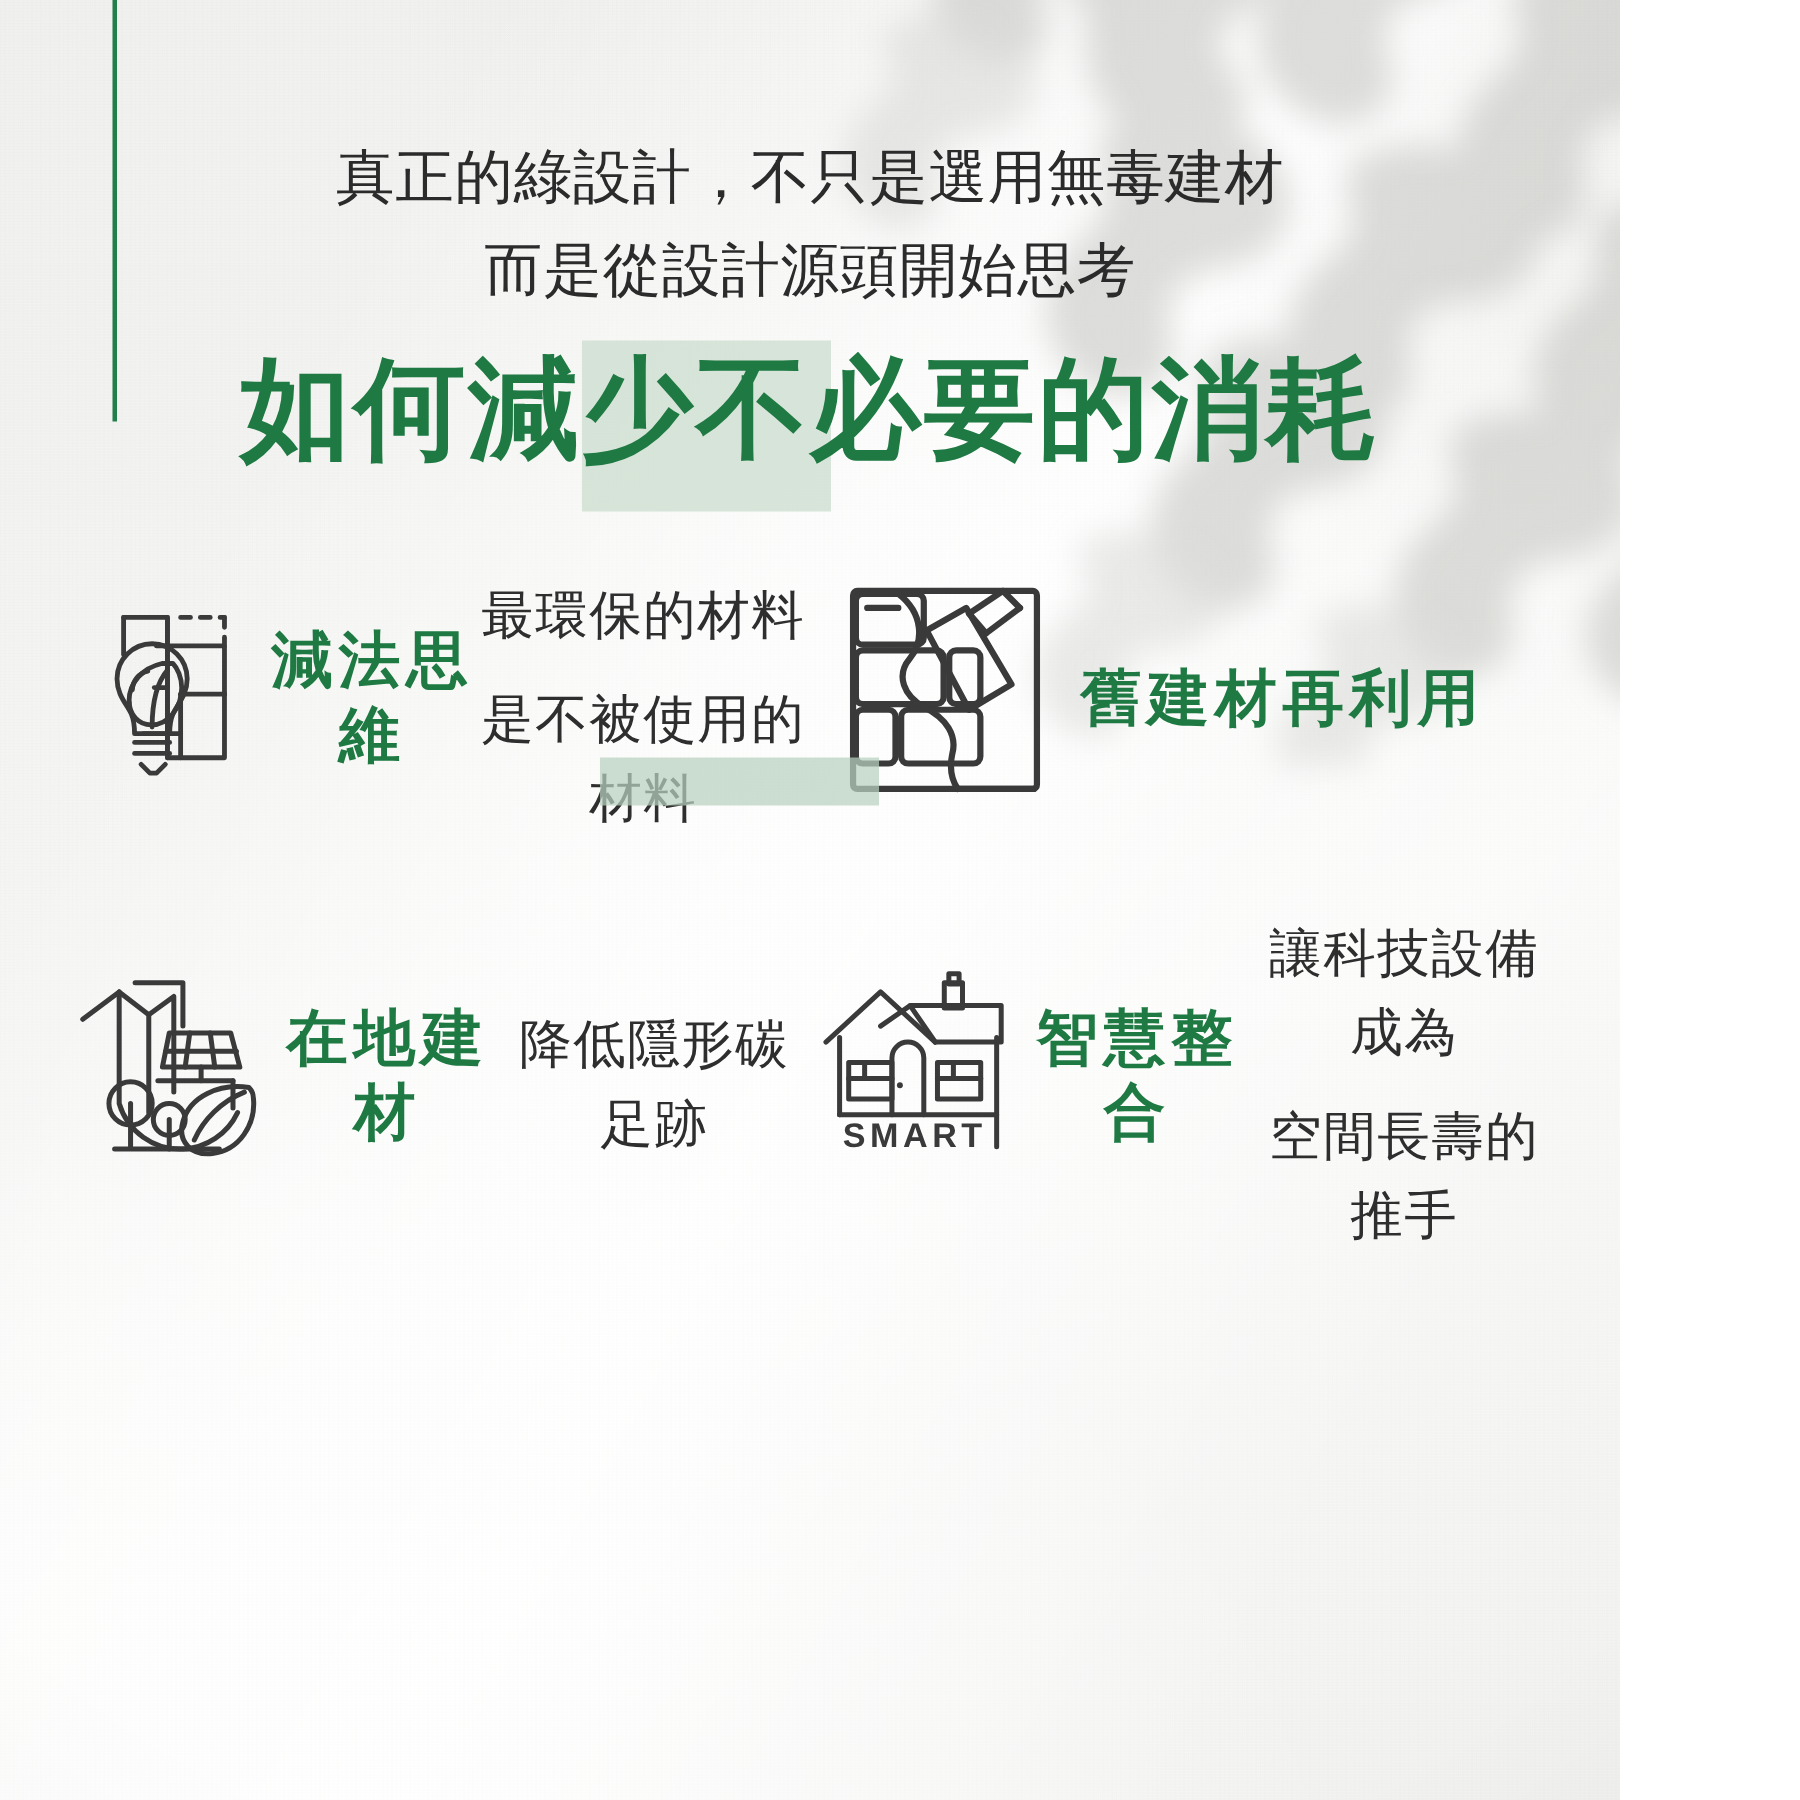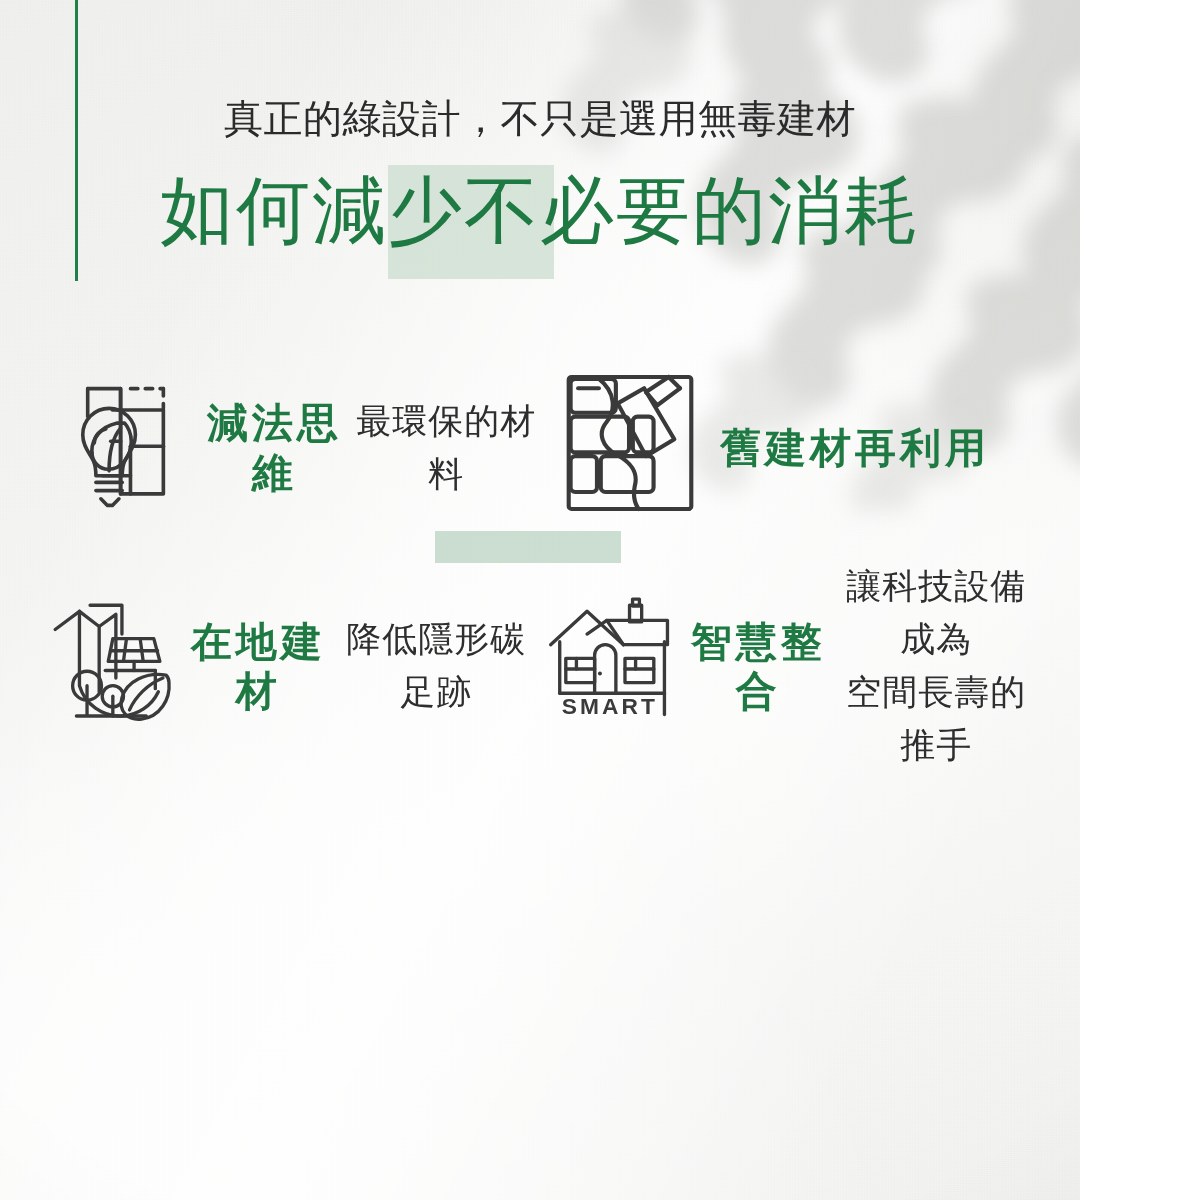--- a/index.html
+++ b/index.html
@@ -87,21 +87,21 @@
     left:228px; top:-5px;
     width:166px; height:114px;
     background:#cdded0;
     opacity:.78;
     z-index:0;
   }
   .title {
     position:relative; z-index:1;
     font-size:74px;
     line-height:1.12;
-    font-weight:400;
+    font-weight:700;
     color:#1e7a42;
     letter-spacing:2px;
   }
 
   
   .grid {
     position:absolute;
     left:40px; right:40px; top:360px;
     display:grid;
     grid-template-columns:1fr 1fr;
@@ -130,21 +130,21 @@
   }
   .card-desc {
     margin-top:8px;
     font-size:35px;
     line-height:53px;
     color:#2e2e2e;
     letter-spacing:1px;
     position:relative;
     z-index:1;
   }
-  .card-desc span { display:block; }
+  .card-desc span { display:block;margin-top:16px; }
 
   
   .desc-hl {
     position:absolute;
     left:82px; top:137px;
     width:186px; height:32px;
     background:#b9d0bf;
     opacity:.72;
     z-index:0;
   }
@@ -181,20 +181,21 @@
         <path d="M244 470 C282 452 334 476 336 506 c2 23 -18 37 -40 36 c-20 -1 -29 13 -25 31 c4 21 -16 35 -35 26 c-27 -12 -33 -44 -17 -66 c12 -16 29 -18 27 -35 C244 487 230 477 244 470 Z"></path>
         <path d="M404 520 C440 502 492 522 496 552 c3 23 -16 38 -38 38 c-20 0 -30 13 -26 31 c4 20 -16 35 -34 27 c-27 -11 -35 -43 -19 -65 c11 -16 28 -19 26 -36 C403 538 390 527 404 520 Z"></path>
       </g>
     </svg>
   </div>
 
   <div class="accent-rule"></div>
 
   <div class="head">
     <div class="sub-line">真正的綠設計，不只是選用無毒建材</div>
+    <div class="sub-line">而是從設計源頭開始思考</div>
     <div class="title-wrap">
       <div class="title-hl"></div>
       <div class="title">如何減少不必要的消耗</div>
     </div>
   </div>
 
   <div class="grid">
 
     <div class="card">
       <div class="card-icon">
@@ -224,20 +225,21 @@
           <path d="M84 122 C84 104 86 84 98 70"></path>
 
           <path d="M66 88 a18 18 0 0 1 14 -17"></path>
           <path d="M63 99 l0 3"></path>
         </svg>
       </div>
       <div class="card-title">減法思維</div>
       <div class="card-desc">
         <div class="desc-hl"></div>
         <span>最環保的材料</span>
+        <span>是不被使用的材料</span>
       </div>
     </div>
 
     <div class="card">
       <div class="card-icon">
         <svg viewBox="0 0 190 175" xmlns="http://www.w3.org/2000/svg" fill="none" stroke="#3a3a3a" stroke-width="4.4" stroke-linecap="round" stroke-linejoin="round">
 
           <rect x="30" y="18" width="130" height="140" rx="3"></rect>
 
           <rect x="32" y="20" width="48" height="36" rx="5"></rect>

